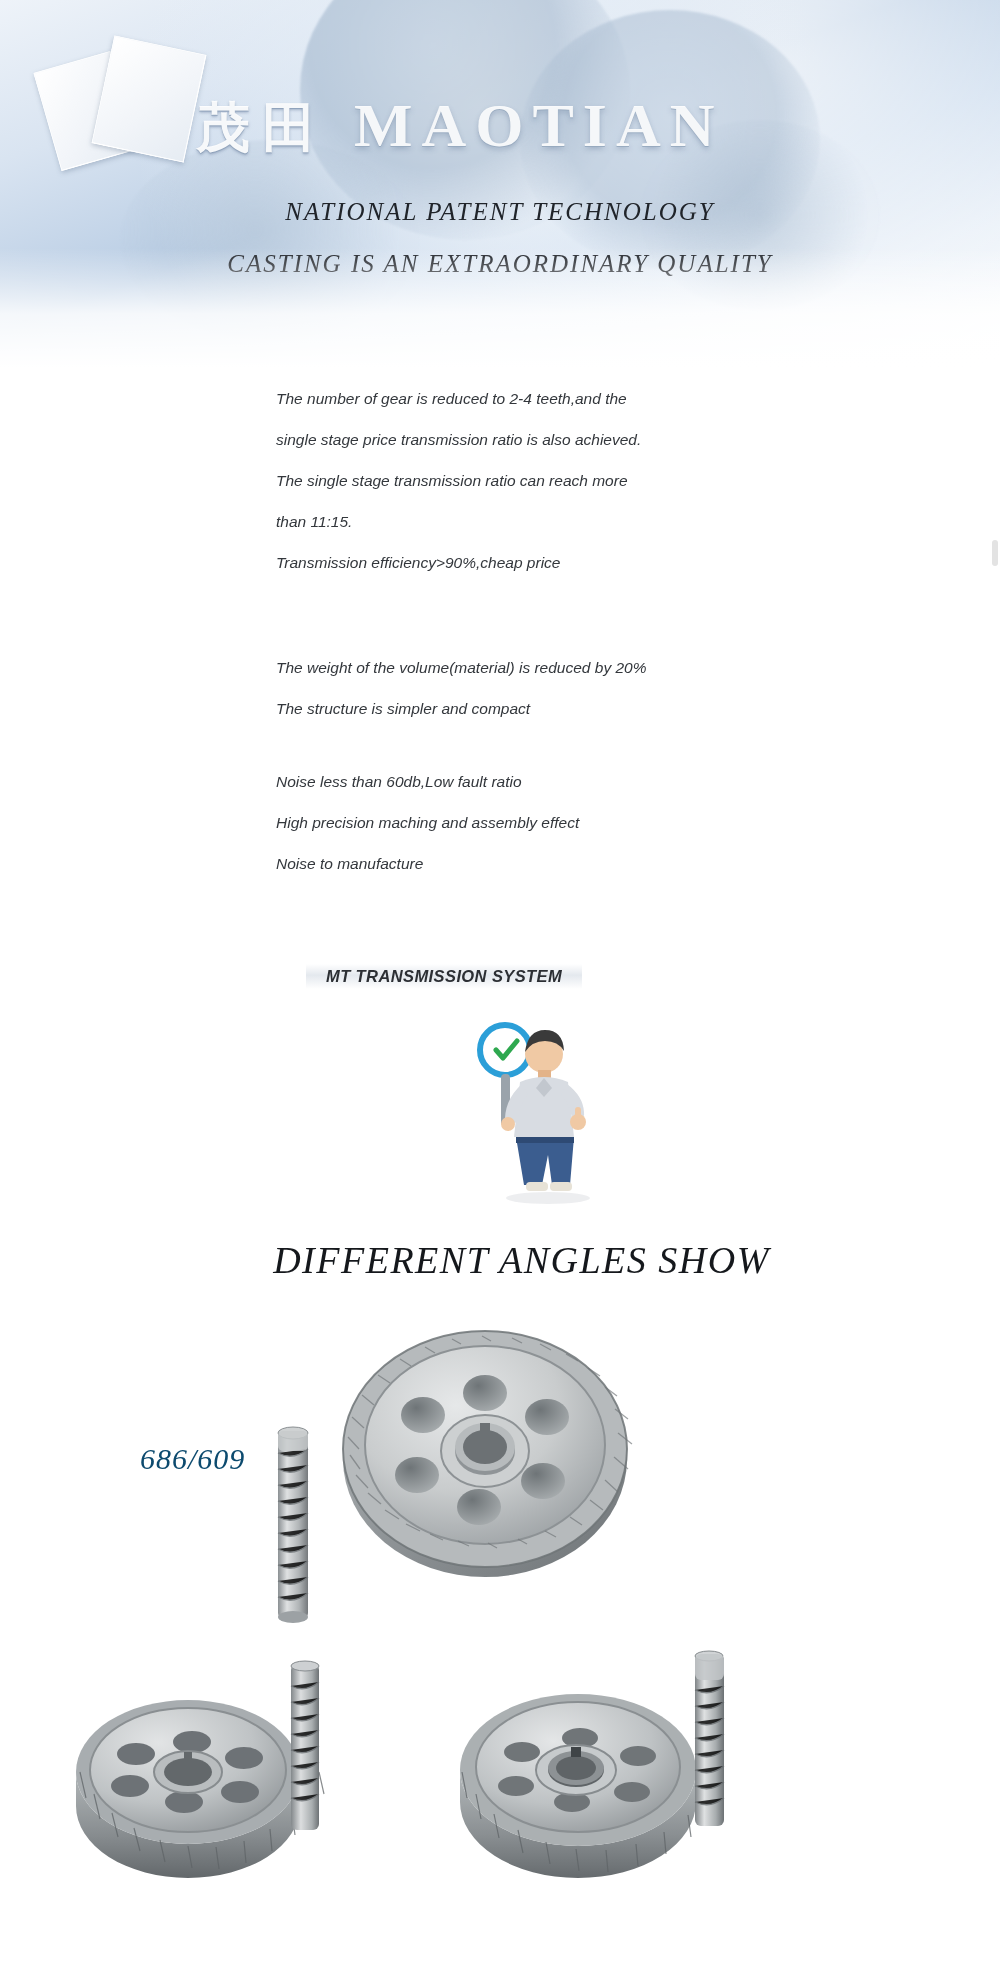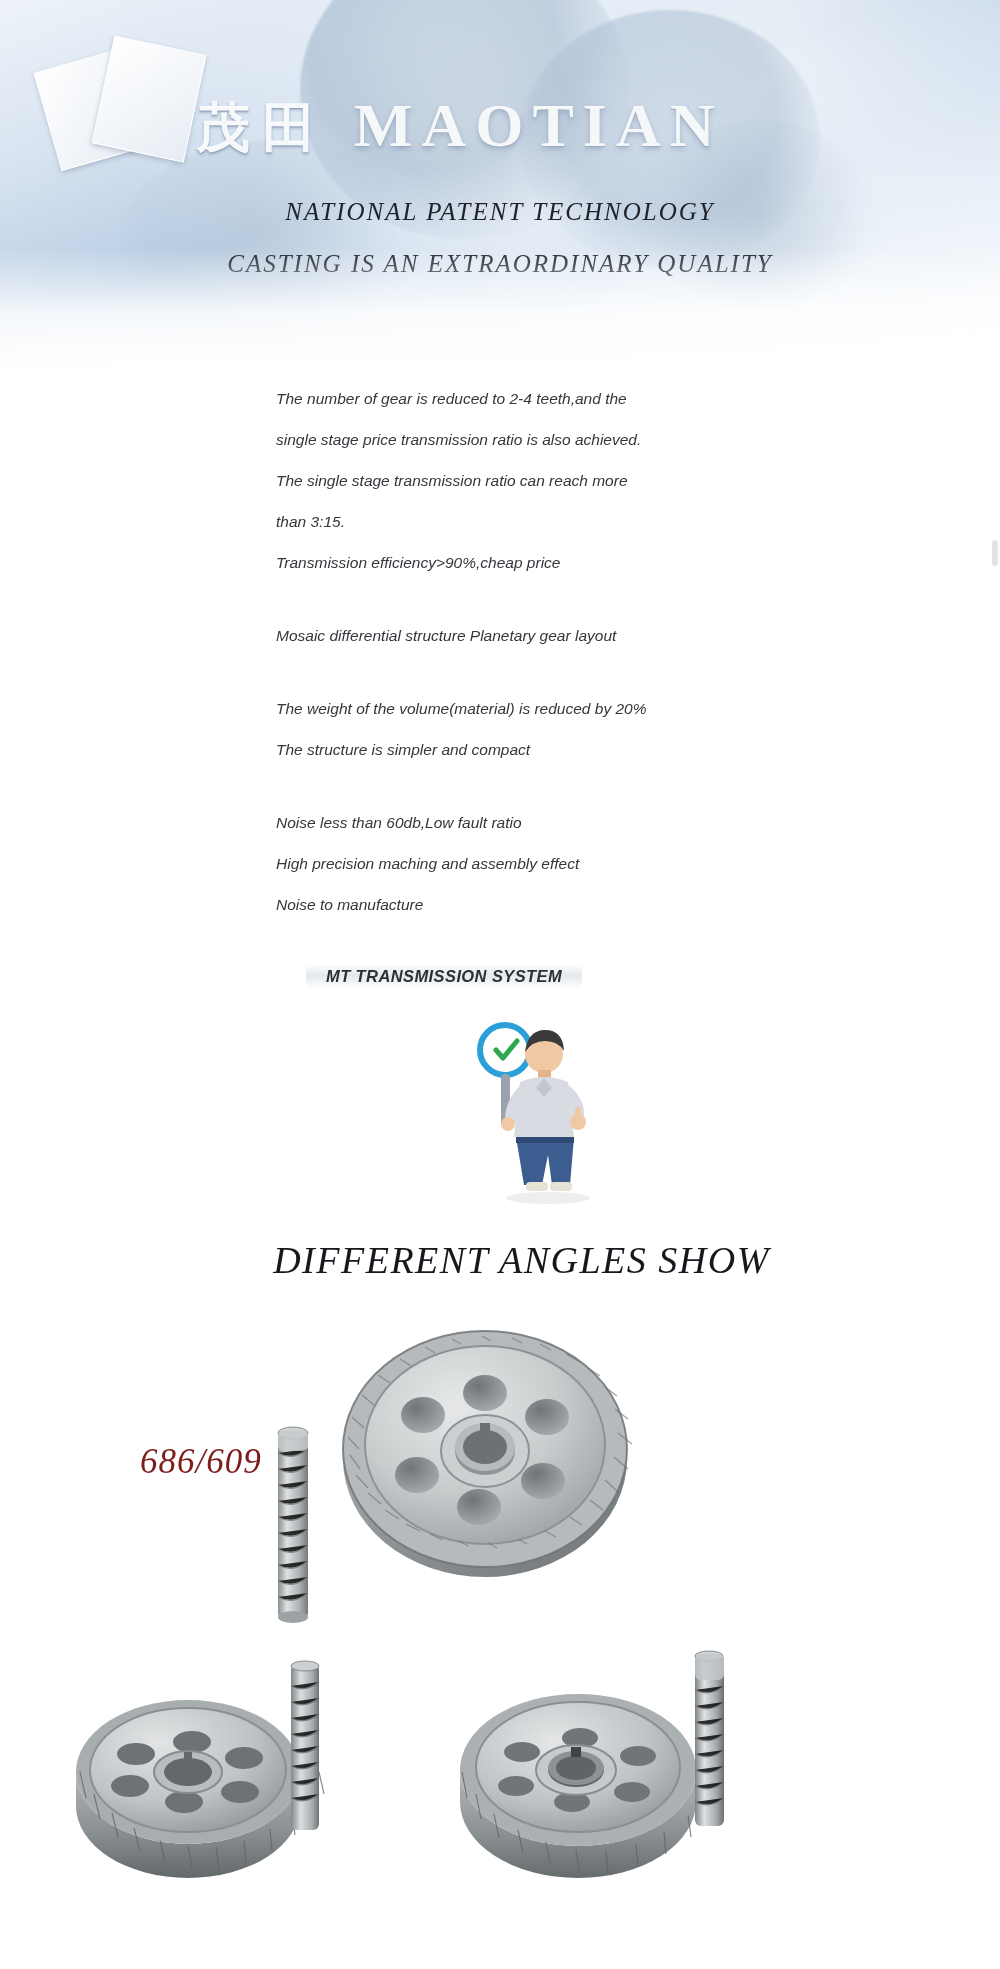--- a/index.html
+++ b/index.html
@@ -183,23 +183,23 @@
     color: #15181c;
     padding-left: 43px;
   }
 
   .part-number {
     position: absolute;
     left: 140px;
     top: 1442px;
     font-family: "Liberation Serif", serif;
     font-style: italic;
-    font-size: 35px;
+    font-size: 30px;
     letter-spacing: 1px;
-    color: #7f1d1d;
+    color: #0c4a6e;
   }
 
   
   .photo {
     position: absolute;
   }
   .gear-main { left: 330px; top: 1305px; width: 310px; height: 280px; }
   .gear-bl   { left: 70px;  top: 1668px; width: 270px; height: 235px; }
   .gear-br   { left: 450px; top: 1660px; width: 290px; height: 245px; }
 
@@ -241,25 +241,24 @@
     <div class="tagline tagline-1">NATIONAL PATENT TECHNOLOGY</div>
     <div class="tagline tagline-2">CASTING IS AN EXTRAORDINARY QUALITY</div>
 
     <div class="banner-fade"></div>
   </div>
 
   <div class="features">
     <div class="feat-line">The number of gear is reduced to 2-4 teeth,and the</div>
     <div class="feat-line">single stage price transmission ratio is also achieved.</div>
     <div class="feat-line">The single stage transmission ratio can reach more</div>
-    <div class="feat-line">than 3:15.</div>
+    <div class="feat-line">than 11:15.</div>
     <div class="feat-line">Transmission efficiency&gt;90%,cheap price</div>
 
     <div class="feat-gap-md"></div>
-    <div class="feat-line">Mosaic differential structure Planetary gear layout</div>
 
     <div class="feat-gap-md"></div>
     <div class="feat-line">The weight of the volume(material) is reduced by 20%</div>
     <div class="feat-line">The structure is simpler and compact</div>
 
     <div class="feat-gap-md"></div>
     <div class="feat-line">Noise less than 60db,Low fault ratio</div>
     <div class="feat-line">High precision maching and assembly effect</div>
     <div class="feat-line">Noise to manufacture</div>
   </div>

